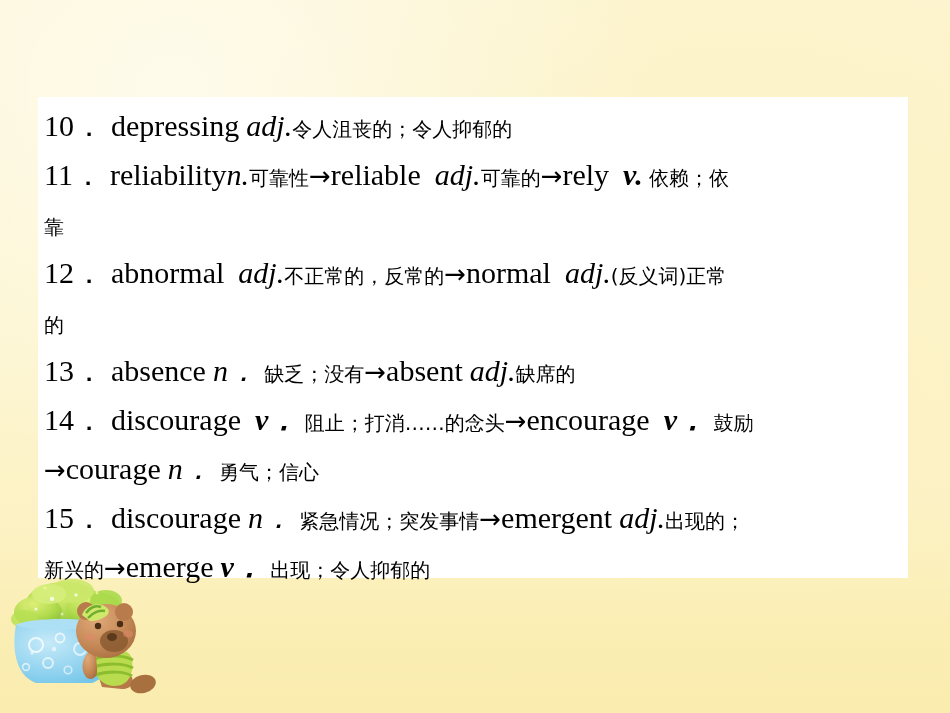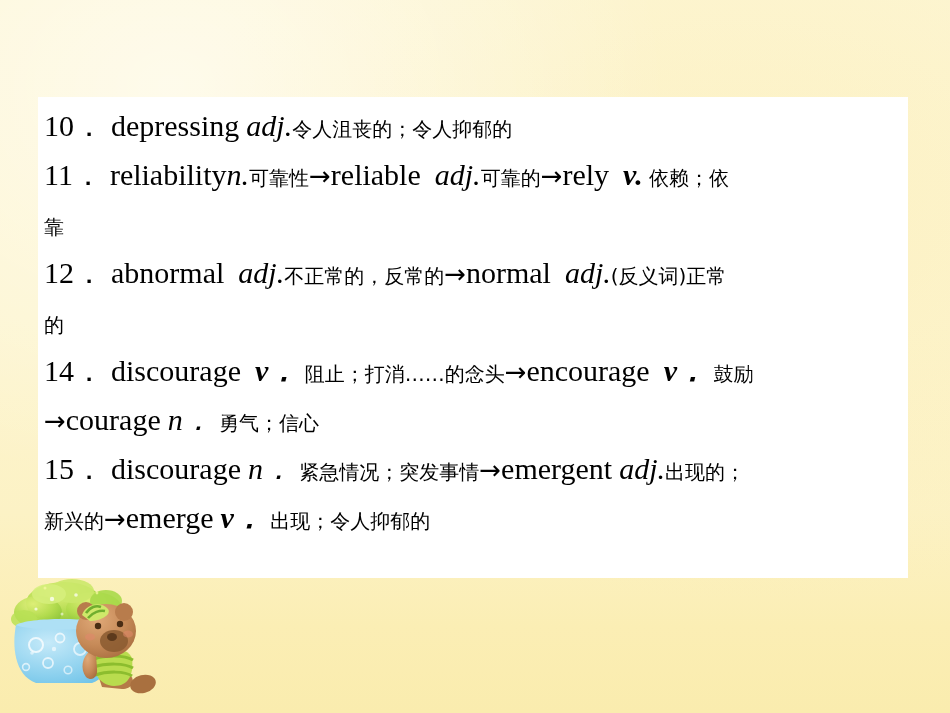--- a/index.html
+++ b/index.html
@@ -83,20 +83,21 @@
 
 <div id="slide-bg"></div>
 
 <div id="content-panel">
   <div class="vocab-list">
       <div class="vocab-line" id="line-10"><span class="num">10．</span><span class="sp"></span><span class="headword">depressing</span><span class="sp"></span><span class="pos">adj.</span><span class="cn">令人沮丧的；令人抑郁的</span></div>
       <div class="vocab-line" id="line-11"><span class="num">11．</span><span class="sp"></span><span class="headword">reliability</span><span class="pos">n.</span><span class="cn">可靠性</span><span class="arrow">→</span><span class="en">reliable</span><span class="sp-l"></span><span class="pos">adj.</span><span class="cn">可靠的</span><span class="arrow">→</span><span class="en">rely</span><span class="sp-l"></span><span class="pos-b">v.</span><span class="cn"> 依赖；依</span></div>
       <div class="vocab-line" id="line-11-cont"><span class="cn">靠</span></div>
       <div class="vocab-line" id="line-12"><span class="num">12．</span><span class="sp"></span><span class="headword">abnormal</span><span class="sp-l"></span><span class="pos">adj.</span><span class="cn">不正常的，反常的</span><span class="arrow">→</span><span class="en">normal</span><span class="sp-l"></span><span class="pos">adj.</span><span class="cn">(反义词)正常</span></div>
       <div class="vocab-line" id="line-12-cont"><span class="cn">的</span></div>
+      <div class="vocab-line" id="line-13"><span class="num">13．</span><span class="sp"></span><span class="headword">absence</span><span class="sp"></span><span class="pos">n．</span><span class="cn"> 缺乏；没有</span><span class="arrow">→</span><span class="en">absent</span><span class="sp"></span><span class="pos">adj.</span><span class="cn">缺席的</span></div>
       <div class="vocab-line" id="line-14"><span class="num">14．</span><span class="sp"></span><span class="headword">discourage</span><span class="sp-l"></span><span class="pos-b">v．</span><span class="cn"> 阻止；打消……的念头</span><span class="arrow">→</span><span class="en">encourage</span><span class="sp-l"></span><span class="pos-b">v．</span><span class="cn"> 鼓励</span></div>
       <div class="vocab-line" id="line-14-cont"><span class="arrow">→</span><span class="en">courage</span><span class="sp"></span><span class="pos">n．</span><span class="cn"> 勇气；信心</span></div>
       <div class="vocab-line" id="line-15"><span class="num">15．</span><span class="sp"></span><span class="headword">discourage</span><span class="sp"></span><span class="pos">n．</span><span class="cn"> 紧急情况；突发事情</span><span class="arrow">→</span><span class="en">emergent</span><span class="sp"></span><span class="pos">adj.</span><span class="cn">出现的；</span></div>
       <div class="vocab-line" id="line-15-cont"><span class="cn">新兴的</span><span class="arrow">→</span><span class="en">emerge</span><span class="sp"></span><span class="pos-b">v．</span><span class="cn"> 出现；令人抑郁的</span></div>
     </div>
 </div>
 
 <div id="decor">
   <svg width="180" height="128" viewBox="0 0 180 128" xmlns="http://www.w3.org/2000/svg">
     <defs>

